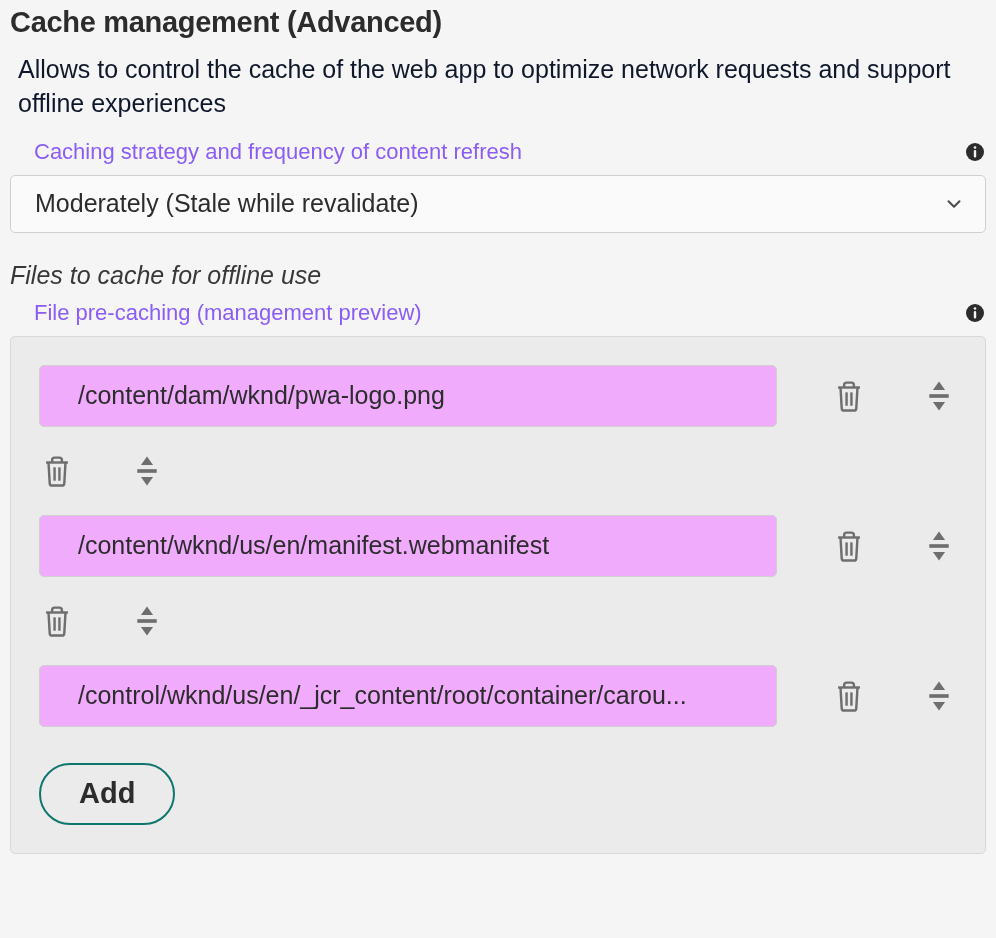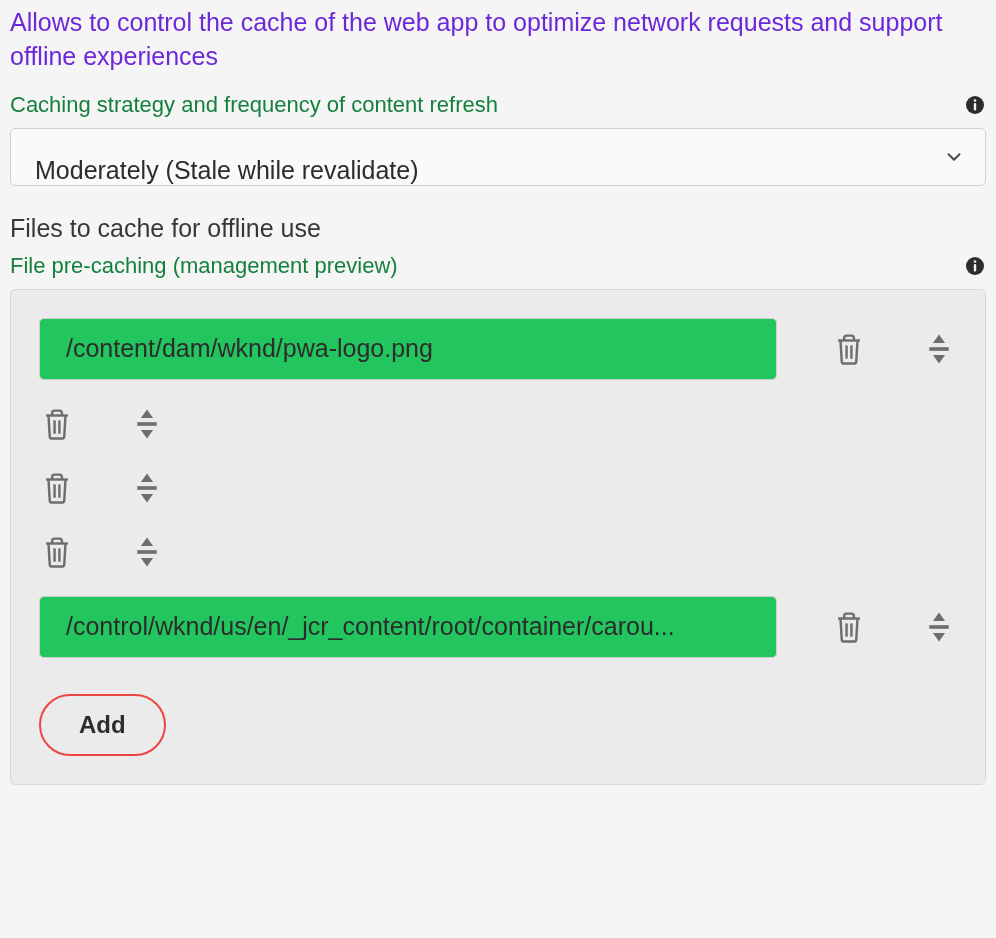--- a/index.html
+++ b/index.html
@@ -17,55 +17,57 @@
   h2.section-title {
     font-size: 29px;
     font-weight: 700;
     margin: 0 0 14px 0;
     color: #2c2c2c;
     letter-spacing: -0.3px;
   }
   p.section-desc {
     font-size: 25px;
     line-height: 1.35;
-    color: #6d28d9;
-    margin: 0 0 18px 0;
+    color: #0f172a;
+    margin: 0 0 18px 8px;
   }
   .field-label-row {
     display: flex;
     align-items: center;
     justify-content: space-between;
     margin-bottom: 10px;
   }
   .field-label {
     font-size: 22px;
-    color: #15803d;
+    color: #8b5cf6;
+    margin-left: 24px;
   }
   .subheading {
     font-size: 25px;
     color: #383838;
     margin: 28px 0 10px 0;
+    font-style: italic;
   }
   .info-icon {
     width: 22px;
     height: 22px;
     flex: 0 0 auto;
     display: inline-flex;
     align-items: center;
     justify-content: center;
   }
   .select {
     position: relative;
     width: 100%;
     border: 1px solid #cfcfcf;
     background: #fafafa;
     border-radius: 5px;
     height: 58px;
     display: flex;
-    align-items: flex-end;
+    align-items: center;
     padding: 0 50px 0 24px;
     font-size: 25px;
     color: #2c2c2c;
     cursor: pointer;
   }
   .select .chevron {
     position: absolute;
     right: 20px;
     top: 50%;
     transform: translateY(-50%);
@@ -81,22 +83,22 @@
     display: flex;
     align-items: center;
     gap: 54px;
     margin-bottom: 24px;
   }
   .file-input {
     flex: 1 1 auto;
     height: 62px;
     border: 1px solid #cfcfcf;
     border-radius: 5px;
-    background: #22c55e;
-    padding: 0 26px;
+    background: #f0abfc;
+    padding: 0 38px;
     font-size: 25px;
     color: #2c2c2c;
     white-space: nowrap;
     overflow: hidden;
     text-overflow: ellipsis;
     display: flex;
     align-items: center;
   }
   .icon-btn {
     flex: 0 0 auto;
@@ -108,35 +110,36 @@
     cursor: pointer;
     background: transparent;
     border: none;
     padding: 0;
     color: #6e6e6e;
   }
   .add-btn {
     margin-top: 12px;
     height: 62px;
     padding: 0 38px;
-    border: 2px solid #ef4444;
+    border: 2px solid #0f766e;
     border-radius: 32px;
     background: transparent;
-    font-size: 24px;
+    font-size: 29px;
     font-weight: 600;
     color: #2c2c2c;
     cursor: pointer;
   }
   svg { display: block; }
 </style>
 </head>
 <body>
 
 <div class="page">
 
+  <h2 class="section-title">Cache management (Advanced)</h2>
 
   <p class="section-desc">Allows to control the cache of the web app to optimize network requests and support offline experiences</p>
 
   <div class="field-label-row">
     <span class="field-label">Caching strategy and frequency of content refresh</span>
     <span class="info-icon">
       <svg width="20" height="20" viewBox="0 0 20 20" fill="#2c2c2c">
         <circle cx="10" cy="10" r="9"></circle>
         <circle cx="10" cy="5.5" r="1.3" fill="#f5f5f5"></circle>
         <rect x="8.8" y="8" width="2.4" height="7.5" rx="1.1" fill="#f5f5f5"></rect>
@@ -211,20 +214,23 @@
         <svg width="30" height="34" viewBox="0 0 24 28" fill="#6e6e6e">
           <rect x="4" y="12.5" width="16" height="3"></rect>
           <polygon points="12,2 7,9 17,9"></polygon>
           <polygon points="12,26 7,19 17,19"></polygon>
         </svg>
       </span>
     </button>
   </div>
 
   <div class="file-row">
+    <div class="file-input">
+      <span>/content/wknd/us/en/manifest.webmanifest</span>
+    </div>
     <button class="icon-btn" aria-label="Delete">
       <span>
         <svg width="30" height="34" viewBox="0 0 24 28" fill="none" stroke="#6e6e6e" stroke-width="2">
           <path d="M3 7h18"></path>
           <path d="M8 7V5a2 2 0 0 1 2-2h4a2 2 0 0 1 2 2v2"></path>
           <path d="M5 7l1 17a2 2 0 0 0 2 2h8a2 2 0 0 0 2-2l1-17"></path>
           <line x1="10" y1="11" x2="10" y2="22"></line>
           <line x1="14" y1="11" x2="14" y2="22"></line>
         </svg>
       </span>

